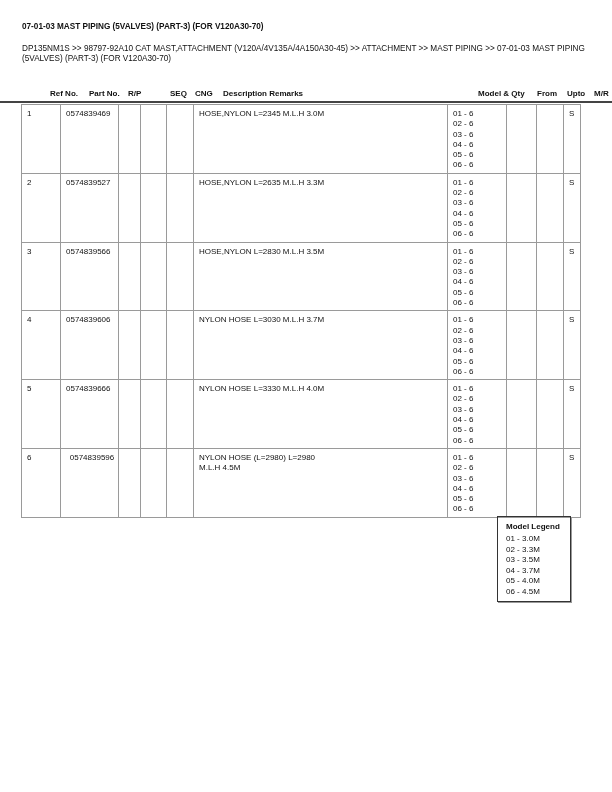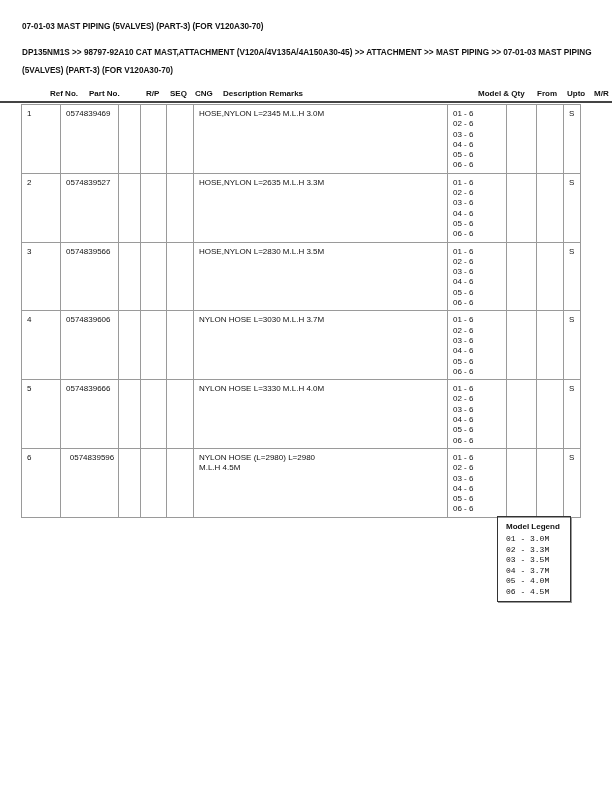--- a/index.html
+++ b/index.html
@@ -1,37 +1,37 @@
 <!DOCTYPE html>
 <html><head>
 <meta charset="utf-8">
 <style>
   html, body { margin:0; padding:0; background:#ffffff; }
   body { width:612px; height:792px; position:relative; font-family:"Liberation Sans", sans-serif; color:#111; overflow:hidden; }
   .title { position:absolute; left:22px; top:22px; font-size:8.2px; font-weight:bold;text-align:center; }
-  .crumb { position:absolute; left:22px; top:44px; width:570px; font-size:8.2px; font-weight:bold; line-height:18px; }
+  .crumb { position:absolute; left:22px; top:44px; width:570px; font-size:8.2px; font-weight:normal; line-height:10px; }
   .hdr { position:absolute; top:89px; font-size:8px; font-weight:bold;padding-left:28px; }
   .hrule { position:absolute; left:0; width:612px; top:101px; height:2px; background:#444; }
   table.parts { position:absolute; left:21px; top:104px; border-collapse:collapse; table-layout:fixed; font-size:8px; }
   table.parts td { border:1px solid #9a9a9a; vertical-align:top; padding:4px 0 2px 5px; line-height:10.3px; }
   table.parts tr { height:68px; }
   .legend { position:absolute; left:497px; top:516px; width:72px; height:84px; border:1px solid #333; box-shadow:1px 1px 0 #999; font-size:8px; }
   .legend .lt { font-weight:bold; margin:5px 0 3px 8px; }
-  .legend .li { margin-left:8px; line-height:10.5px;font-family:Liberation Mono, monospace; }
+  .legend .li { margin-left:8px; line-height:10.5px; }
 </style>
 </head>
 <body>
 
 <div class="title">07-01-03 MAST PIPING (5VALVES) (PART-3) (FOR V120A30-70)</div>
 <div class="crumb">DP135NM1S &gt;&gt; 98797-92A10 CAT MAST,ATTACHMENT (V120A/4V135A/4A150A30-45) &gt;&gt; ATTACHMENT &gt;&gt; MAST PIPING &gt;&gt; 07-01-03 MAST PIPING (5VALVES) (PART-3) (FOR V120A30-70)</div>
 
 <div>
   <span class="hdr" style="left:22px">Ref No.</span>
   <span class="hdr" style="left:61px">Part No.</span>
-  <span class="hdr" style="left:118px">R/P</span>
+  <span class="hdr" style="left:100px">R/P</span>
   <span class="hdr" style="left:142px">SEQ</span>
   <span class="hdr" style="left:167px">CNG</span>
   <span class="hdr" style="left:195px">Description Remarks</span>
   <span class="hdr" style="left:450px">Model &amp; Qty</span>
   <span class="hdr" style="left:509px">From</span>
   <span class="hdr" style="left:539px">Upto</span>
   <span class="hdr" style="left:566px">M/R</span>
 </div>
 <div class="hrule"></div>
 

